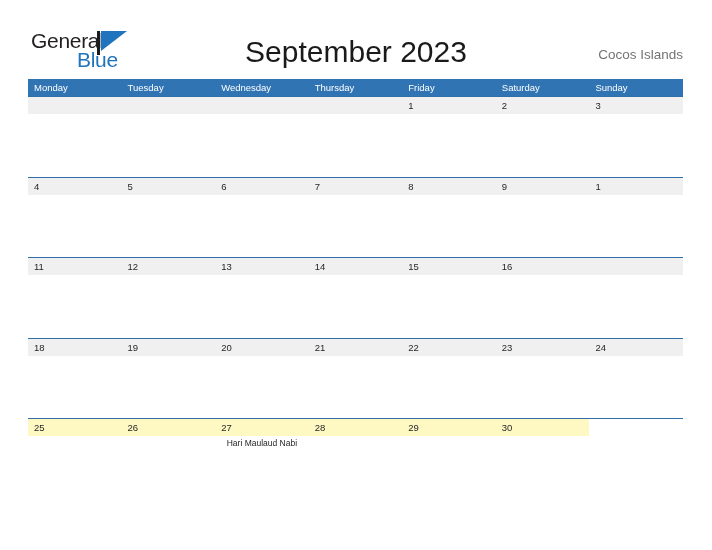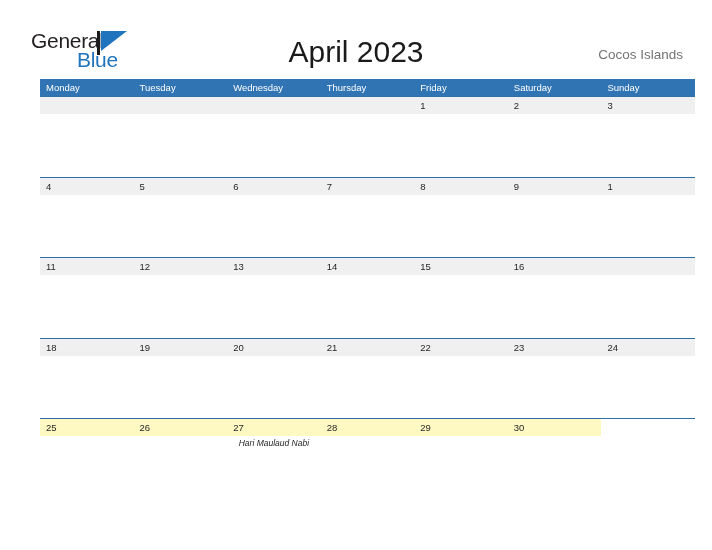--- a/index.html
+++ b/index.html
@@ -78,21 +78,20 @@
     color: #737373;
     line-height: 18px;
   }
 
   
   #calendar {
     position: absolute;
     left: 28px;
     top: 79px;
     width: 655px;
-    margin-left: 12px;
   }
 
   #weekday-header {
     display: flex;
     width: 655px;
     height: 17px;
     background: #3074b4;
   }
   #weekday-header .weekday-cell {
     width: 93.571px;
@@ -152,40 +151,39 @@
   .event-cell {
     width: 93.571px;
     height: 14px;
     box-sizing: border-box;
     text-align: center;
     font-size: 8.5px;
     line-height: 14px;
     color: #262626;
     white-space: nowrap;
     overflow: visible;
-    font-style: italic;
   }
 </style>
 </head>
 <body>
 
 <div id="page-header">
 
   <div id="brand-logo">
     <span class="logo-general">General</span>
     <span class="logo-blue">Blue</span>
     <span class="logo-flag">
       <svg width="32" height="24" viewBox="0 0 32 24" xmlns="http://www.w3.org/2000/svg">
         <rect x="0" y="0" width="3" height="24" fill="#1b1b1b"></rect>
         <polygon points="4,0 30,0 4,20" fill="#1f74bd"></polygon>
       </svg>
     </span>
   </div>
 
-  <div id="month-title">April 2023</div>
+  <div id="month-title">September 2023</div>
   <div id="location-label">Cocos Islands</div>
 
 </div>
 
 <div id="calendar">
 
   <div id="weekday-header">
     <div class="weekday-cell">Monday</div>
     <div class="weekday-cell">Tuesday</div>
     <div class="weekday-cell">Wednesday</div>

